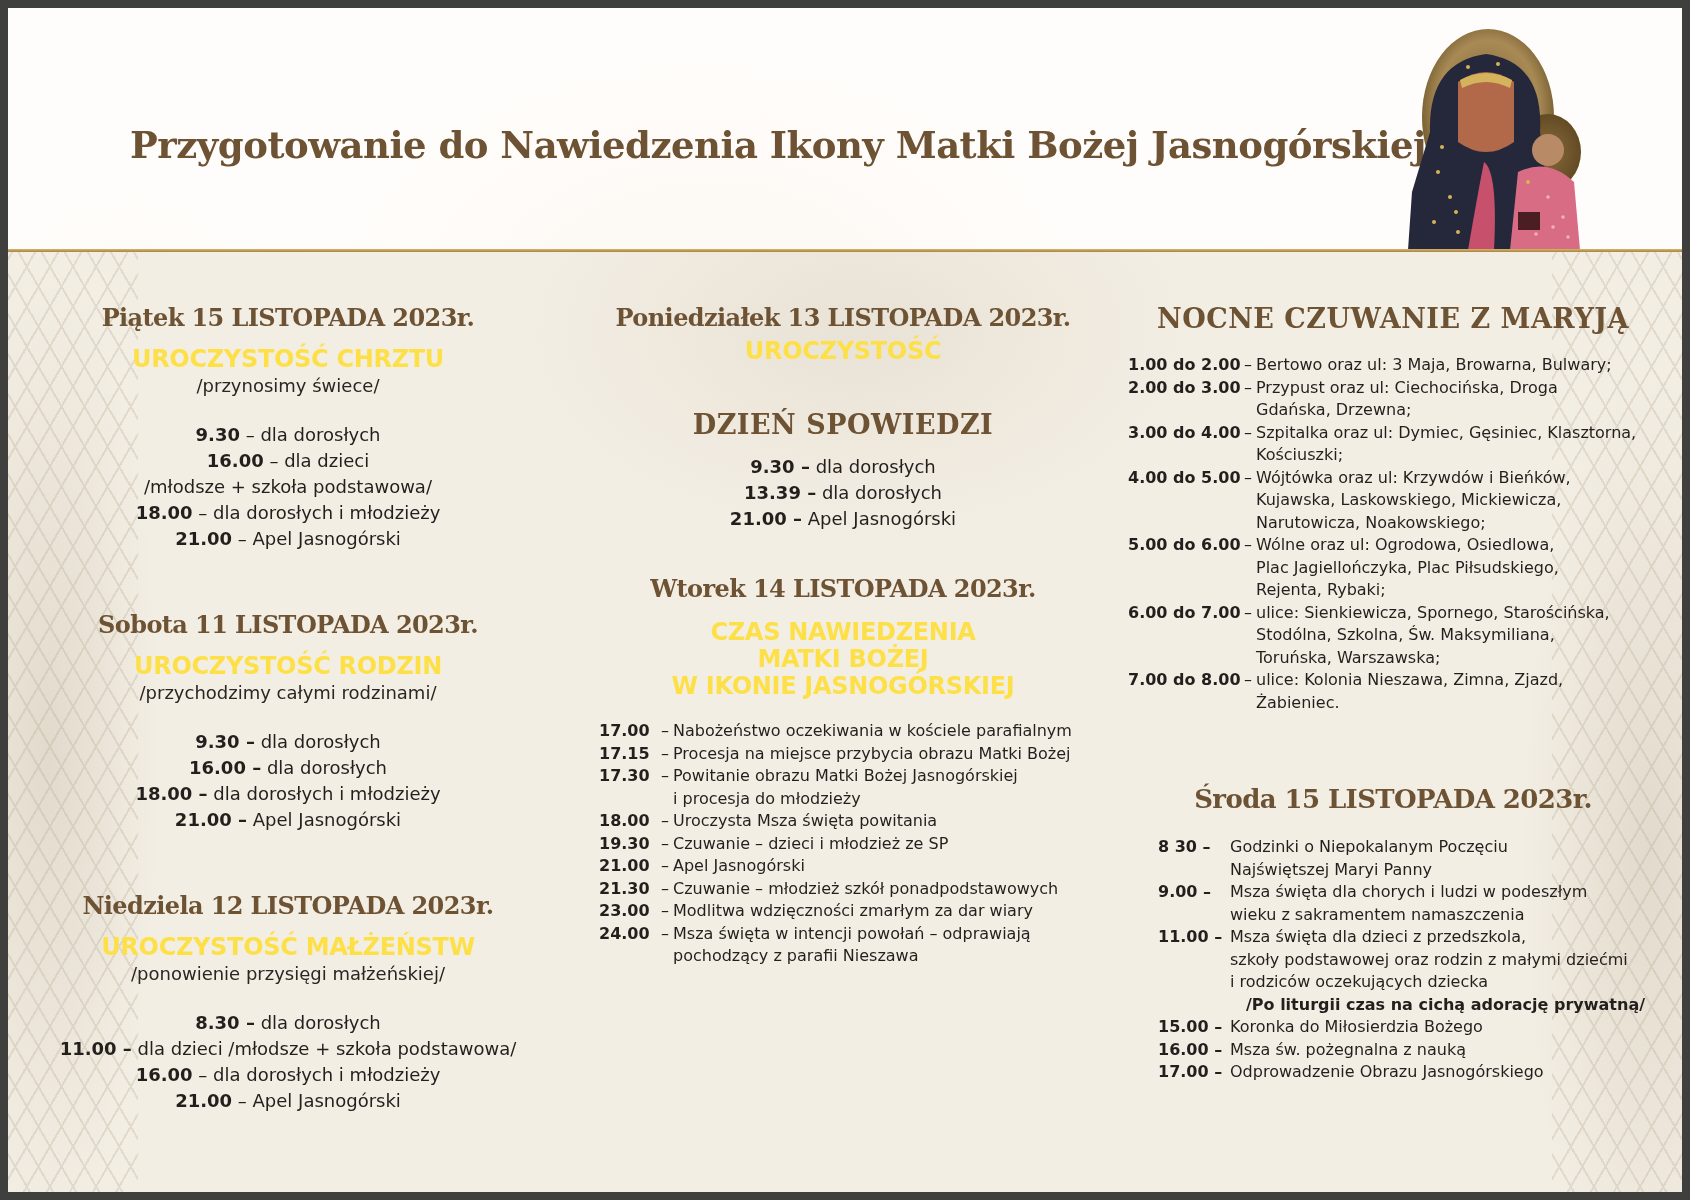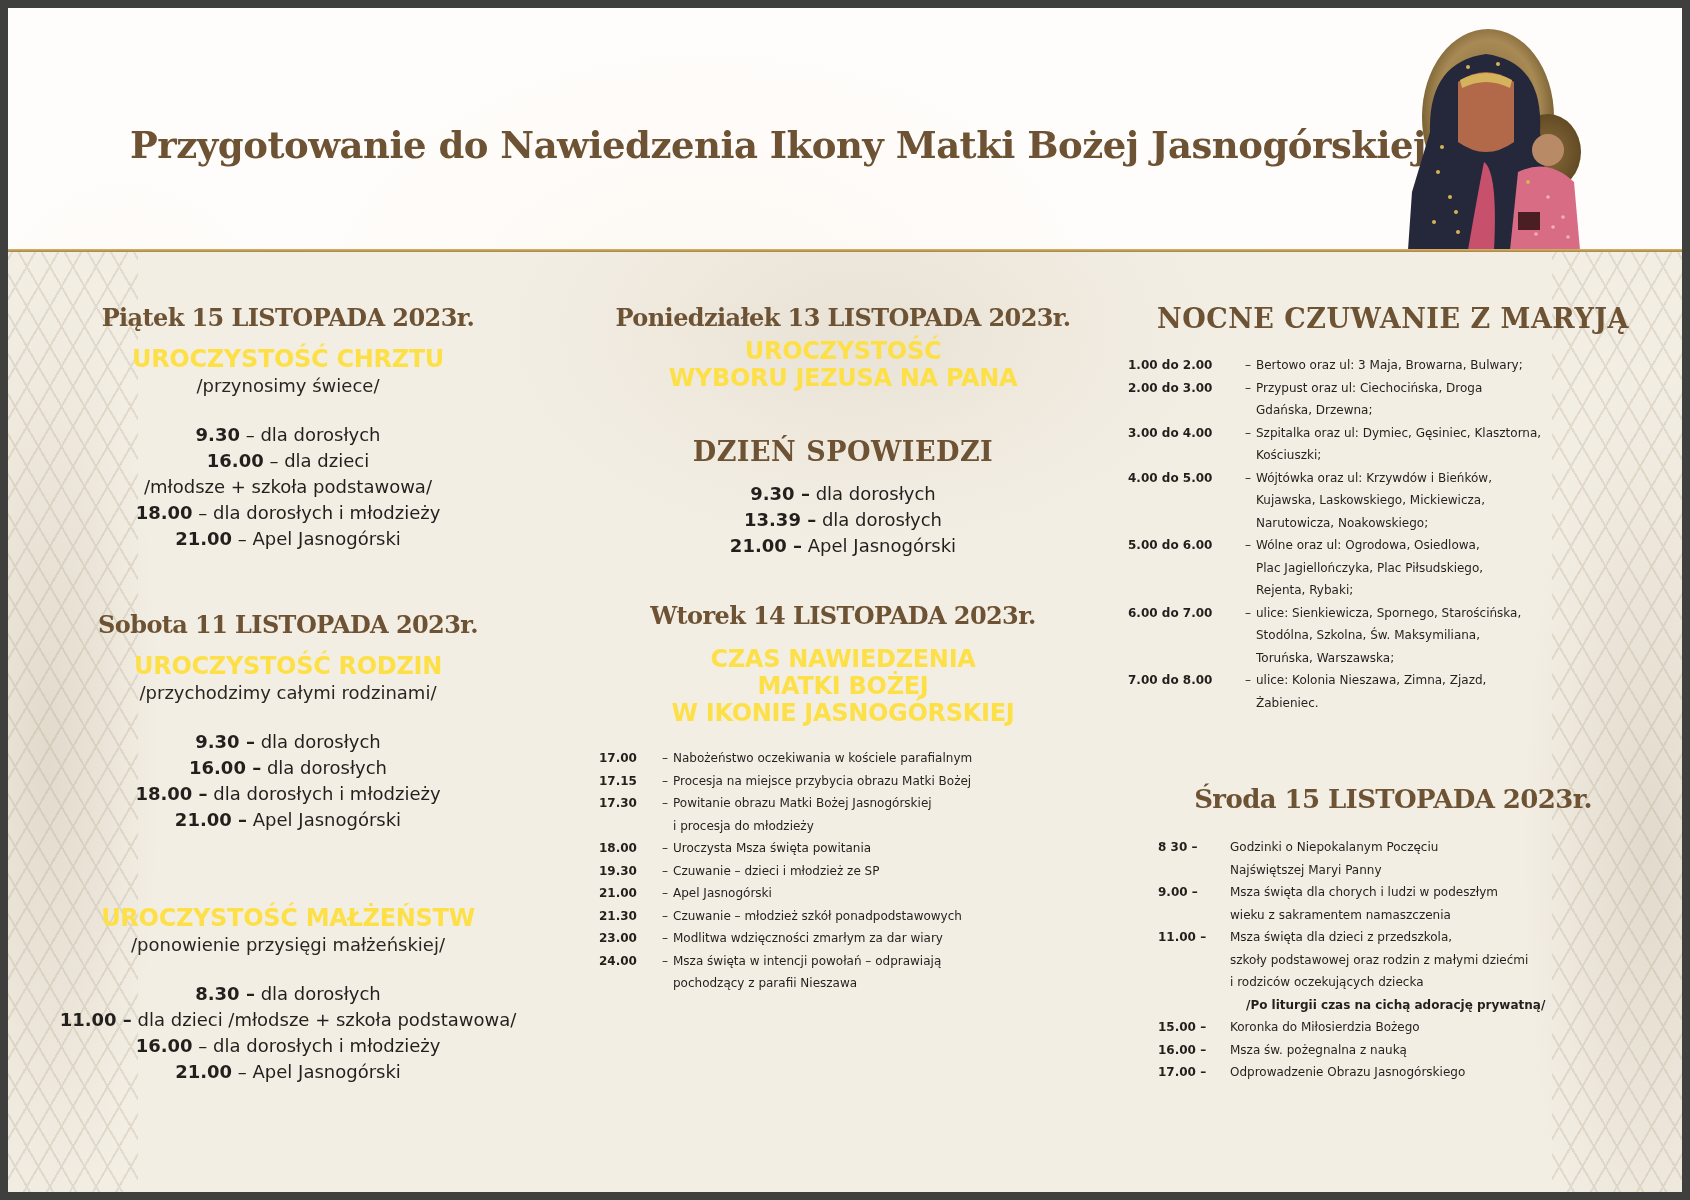--- a/index.html
+++ b/index.html
@@ -32,21 +32,21 @@
   .c1 { left:30px; width:500px; text-align:center; }
   .c2 { left:575px; width:520px; text-align:center; }
   .c3 { left:1120px; width:530px; }
   .day { font-family:"DejaVu Serif", serif; font-weight:bold; font-size:24px; color:#6d5233; letter-spacing:-0.6px; white-space:nowrap; }
   .feast { font-weight:bold; font-size:24px; color:#fde047; letter-spacing:-0.3px; margin-top:14px; line-height:27px; }
   .sub { font-size:18px; line-height:25px; color:#2a2622; }
   .times { margin-top:24px; font-size:18px; line-height:26px; }
   .times b { font-weight:bold;margin-top:28px; }
   .section-gap { height:58px; }
   .serif-head { font-family:"DejaVu Serif", serif; font-weight:bold; font-size:27px; color:#6d5233; letter-spacing:0.5px; }
-  .list { text-align:left; font-size:12px; line-height:22.5px; margin-top:20px; }
+  .list { text-align:left; font-size:16px; line-height:22.5px; margin-top:20px; }
   .row { display:flex; }
   .row .t { font-weight:bold; white-space:nowrap; }
   .row .d { white-space:pre-line; }
   .c2 .list { margin-left:16px; }
   .c2 .row .t { width:58px; }
   .c2 .row .dash { width:16px; text-align:center; }
   .c3 .row .t { width:112px; }
   .c3 .row .dash { width:16px; text-align:center; }
   .c3 .head-center { text-align:center; }
   .wed .row .t { width:72px; }
@@ -128,37 +128,37 @@
       <div class="sub">/przychodzimy całymi rodzinami/</div>
       <div class="times">
         <div><b>9.30 –</b> <span>dla dorosłych</span></div>
         <div><b>16.00 –</b> <span>dla dorosłych</span></div>
         <div><b>18.00 –</b> <span>dla dorosłych i młodzieży</span></div>
         <div><b>21.00 –</b> <span>Apel Jasnogórski</span></div>
       </div>
     </section>
     <div class="section-gap"></div>
     <section>
+      <div class="day">Niedziela 12 LISTOPADA 2023r.</div>
       <div class="feast">UROCZYSTOŚĆ MAŁŻEŃSTW</div>
       <div class="sub">/ponowienie przysięgi małżeńskiej/</div>
       <div class="times">
         <div><b>8.30 –</b> <span>dla dorosłych</span></div>
         <div style="white-space:nowrap;margin-left:-20px;margin-right:-20px"><b>11.00 –</b> <span>dla dzieci /młodsze + szkoła podstawowa/</span></div>
         <div><b>16.00</b> <span>– dla dorosłych i młodzieży</span></div>
         <div><b>21.00</b> <span>– Apel Jasnogórski</span></div>
       </div>
     </section>
   </div>
 
   <div class="col c2">
     <section>
       <div class="day">Poniedziałek 13 LISTOPADA 2023r.</div>
       <div class="feast" style="margin-top:6px">
         <div>UROCZYSTOŚĆ</div>
-        <div>WYBORU JEZUSA NA PANA</div>
       </div>
       <div class="serif-head" style="margin-top:44px">DZIEŃ  SPOWIEDZI</div>
       <div class="times" style="margin-top:14px">
         <div><b>9.30 –</b> <span>dla dorosłych</span></div>
         <div><b>13.39 –</b> <span>dla dorosłych</span></div>
         <div><b>21.00 –</b> <span>Apel Jasnogórski</span></div>
       </div>
     </section>
     <section style="margin-top:42px">
       <div class="day">Wtorek 14 LISTOPADA 2023r.</div>

